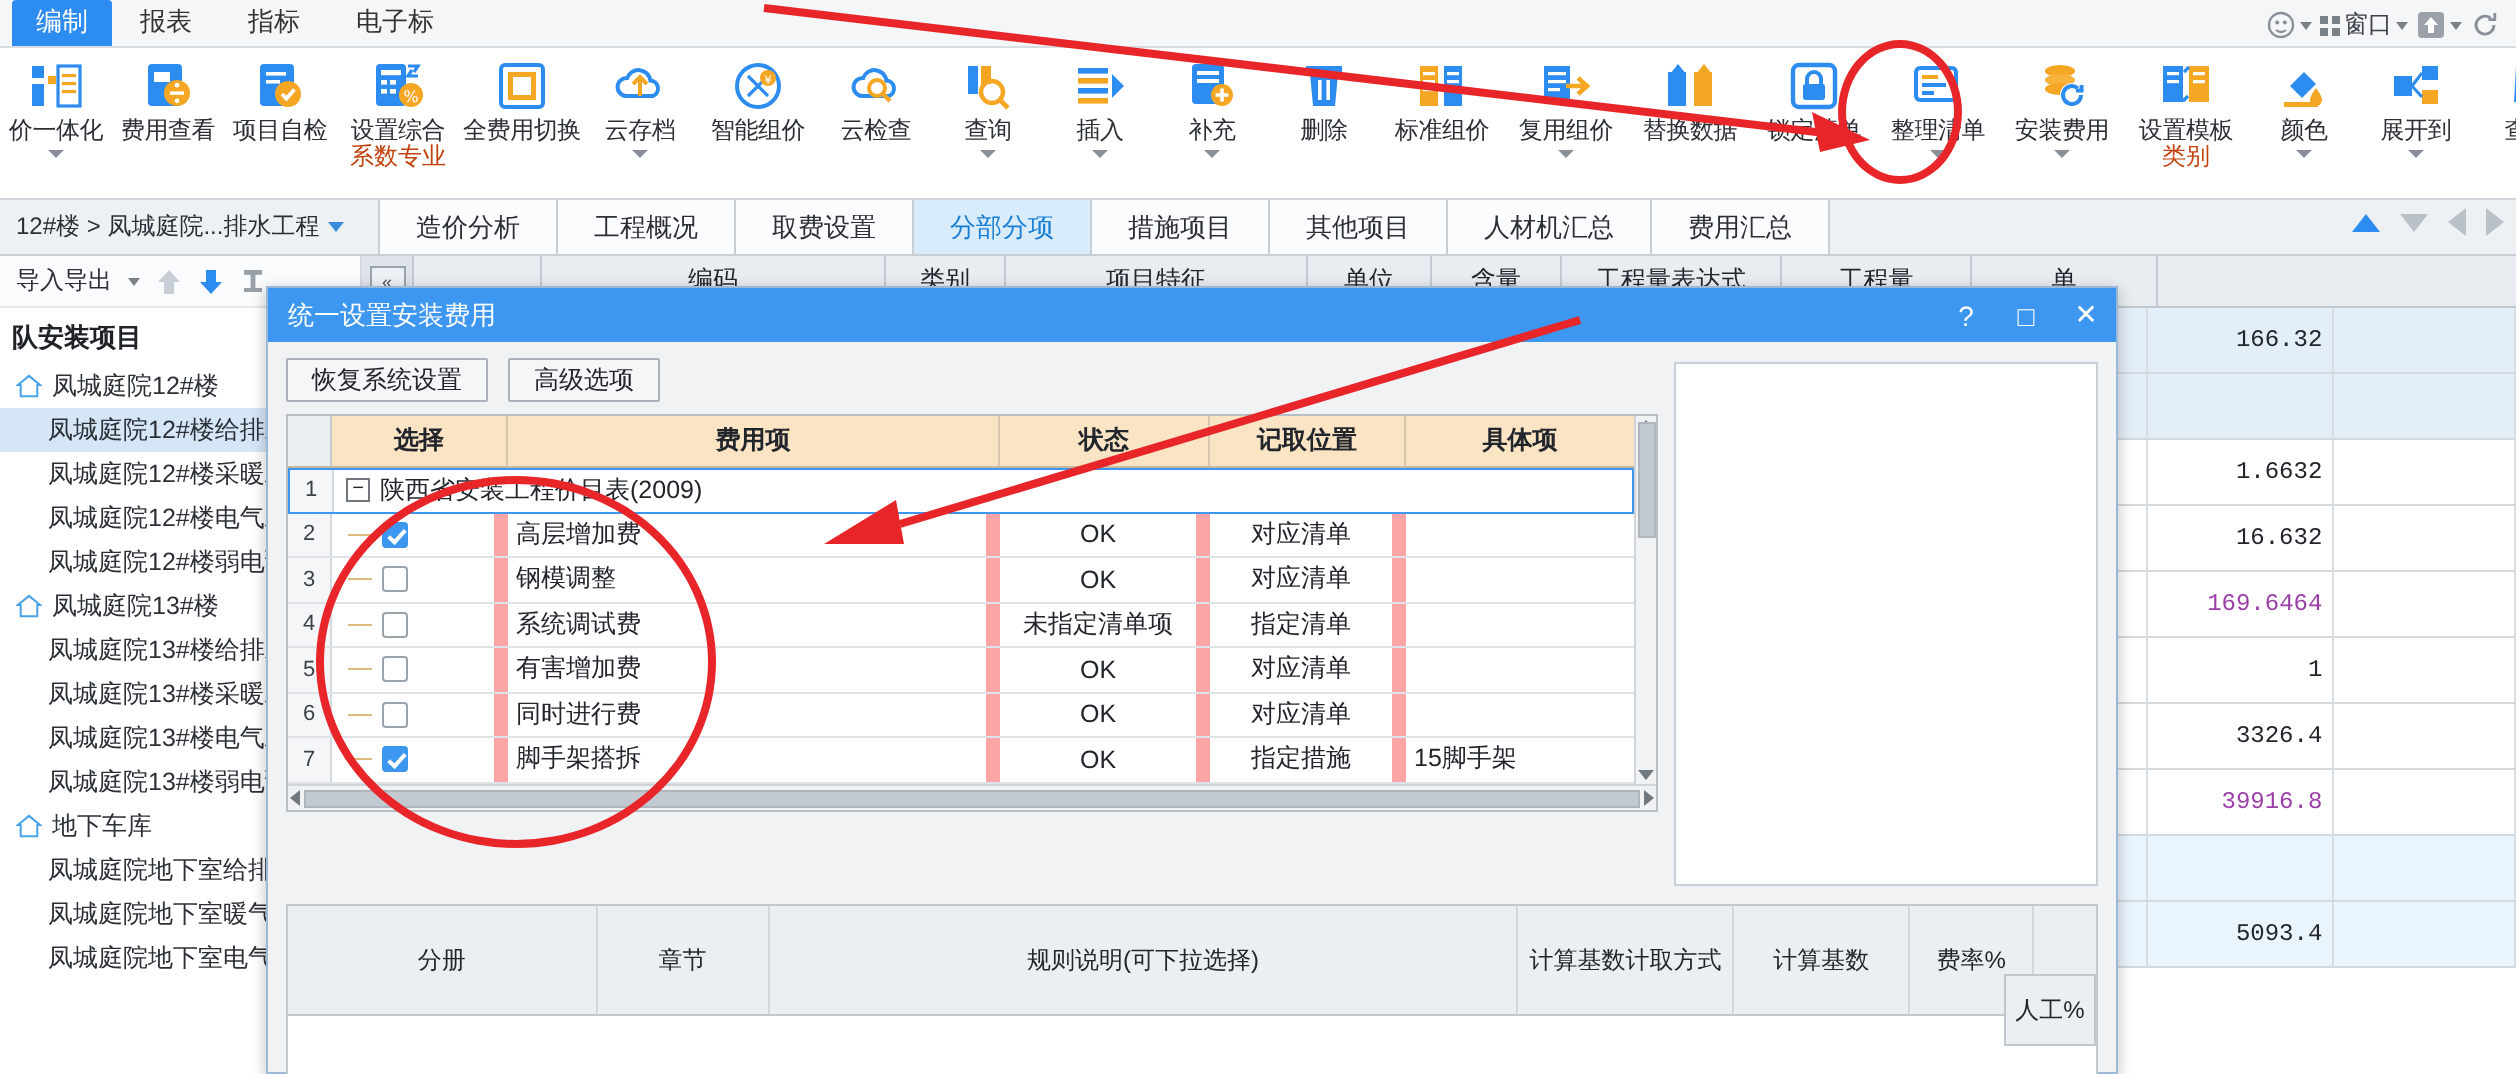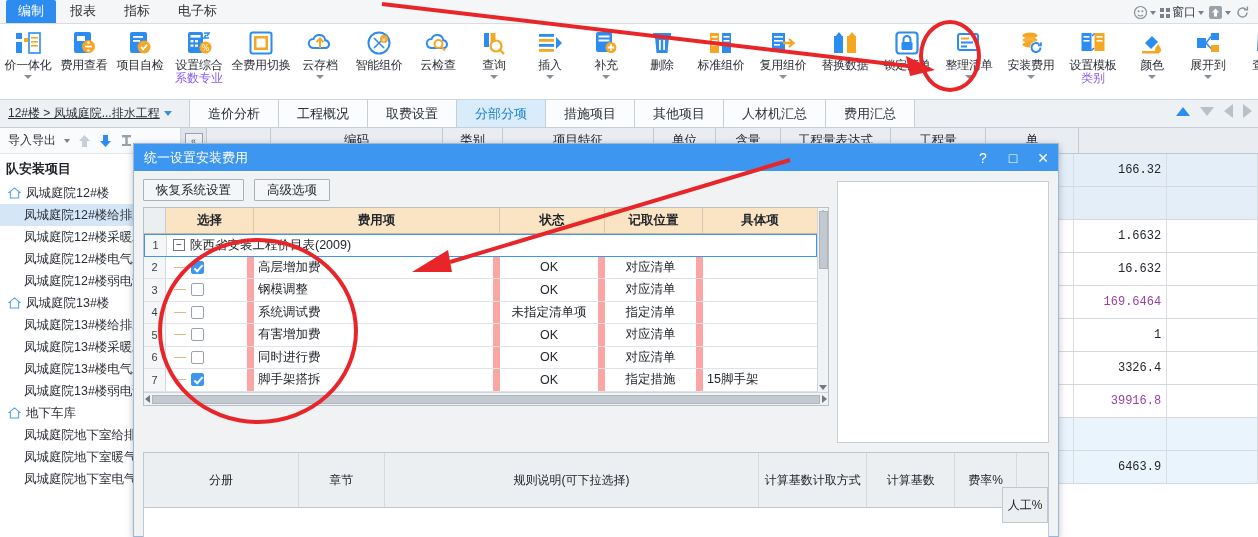--- a/index.html
+++ b/index.html
@@ -53,37 +53,36 @@
     width: 56px; min-width:56px; height: 74px; display: flex; flex-direction: column;
     align-items: center; justify-content: flex-start; padding-top: 5px;
     cursor: default; position: relative;
   }
   .rb.wide { width: 62px; min-width:62px;}
   .rb .ico { width: 28px; height: 28px; margin-bottom: 2px; }
   .rb .lbl {
     font-size: 12px; color: #2b2f36; line-height: 13px; text-align: center;
     letter-spacing: -0.2px; width: 100%;
   }
-  .rb .lbl2 { font-size:12px; color:#8b5cf6; line-height:13px; text-align:center;}
+  .rb .lbl2 { font-size:12px; color:#c2410c; line-height:13px; text-align:center;}
   .rb .dd {
     width:0;height:0;border-left:4px solid transparent;border-right:4px solid transparent;
     border-top:4px solid #8a9099; margin-top:3px;
   }
   .rb-sep { width:1px; height:56px; background:#e3e8ed; margin-top:8px; }
 
   
   .tabsrow {
     position: absolute; left: 0; top: 100px; width: 1258px; height: 28px;
     background: #eef1f4; border-bottom: 1px solid #c8ced5; display: flex; align-items: stretch;
   }
   .breadcrumb {
     display:flex; align-items:center; gap:4px; padding: 0 8px;
     font-size: 12px; color:#2b2f36; background:#eef1f4; min-width: 190px;
     border-right:1px solid #c8ced5;
-    text-decoration:underline;
   }
   .bc-caret { width:0;height:0;border-left:4px solid transparent;border-right:4px solid transparent;border-top:5px solid #3c8ddc; }
   .tab {
     display:flex; align-items:center; justify-content:center; padding: 0 18px;
     font-size: 13px; color:#2b2f36; background:#fbfcfd;
     border-right:1px solid #c8ced5; cursor:default;
   }
   .tab.active { background:#d9ecfb; color:#1a7fd4; }
 
   
@@ -776,21 +775,21 @@
         <div class="grid-row row-hl2">
           <div class="gc" style="width: 26px;"></div>
           <div class="gc" style="width: 64px;"></div>
           <div class="gc" style="width: 172px;"></div>
           <div class="gc" style="width: 60px;"></div>
           <div class="gc" style="width: 205px;"></div>
           <div class="gc" style="width: 151px;"></div>
           <div class="gc" style="width: 62px;"></div>
           <div class="gc" style="width: 65px;"></div>
           <div class="gc" style="width: 110px;">777.65-166</div>
-          <div class="gc r" style="width: 95px;">6463.9</div>
+          <div class="gc r" style="width: 95px;">5093.4</div>
           <div class="gc" style="width: 93px;"></div>
         </div>
       </div>
   </div>
 
   <div class="dialog">
     <div class="dlg-title">
       <div class="t">统一设置安装费用</div>
       <div class="dlg-btn">?</div>
       <div class="dlg-btn">□</div>

